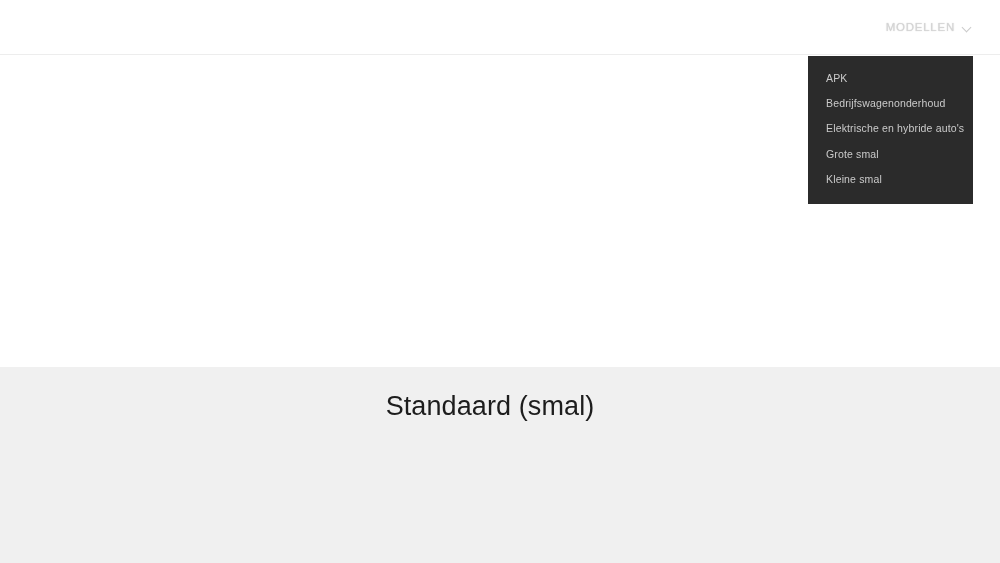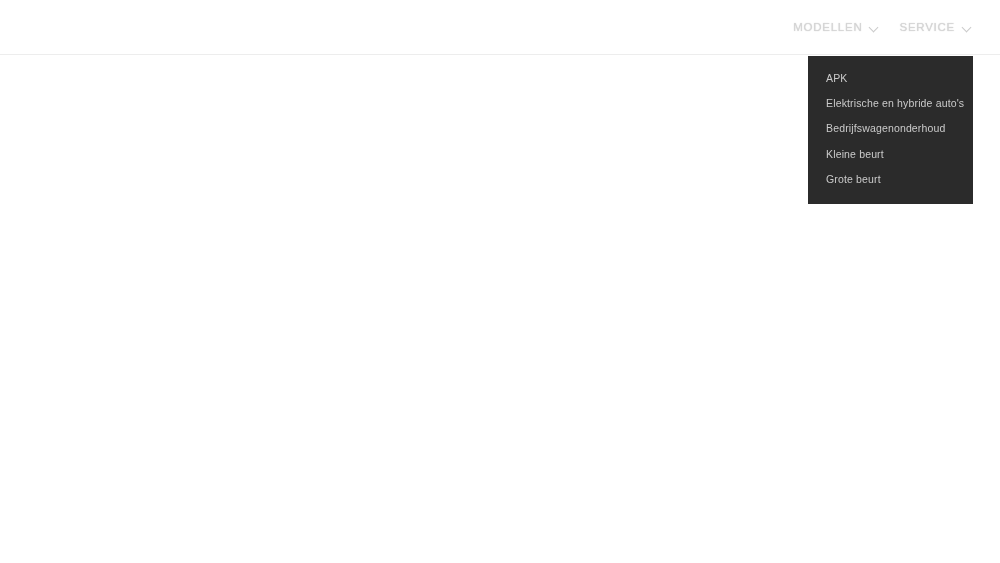--- a/index.html
+++ b/index.html
@@ -36,20 +36,21 @@
 
   .nav {
     position: absolute;
     right: 18px;
     top: 0;
     height: 55px;
     display: flex;
     align-items: center;
     justify-content: flex-end;
     gap: 0;
+    flex-direction: column;
   }
 
   .nav-item {
     display: flex;
     align-items: center;
     height: 55px;
     padding: 0 10px;
     cursor: pointer;
     white-space: nowrap;
   }
@@ -158,41 +159,40 @@
     margin: 0;
   }
 </style>
 </head>
 <body>
 
 <div class="page">
 
   <div class="body-white"></div>
 
+  <div class="section-grey">
+    <h2 class="section-heading">Standaard (smal)</h2>
+  </div>
 
   <header class="site-header">
     <nav class="nav">
 
       <div class="nav-item faded">
         <span class="nav-label">MODELLEN</span>
         <span class="chev"></span>
       </div>
 
 
-      <div class="nav-item faded">
-        <span class="nav-label">SERVICE</span>
-        <span class="chev"></span>
-      </div>
 
 
 
     </nav>
   </header>
 
   <div class="dropdown">
     <a class="dropdown-item">APK</a>
+    <a class="dropdown-item">Bedrijfswagenonderhoud</a>
     <a class="dropdown-item">Elektrische en hybride auto's</a>
-    <a class="dropdown-item">Bedrijfswagenonderhoud</a>
-    <a class="dropdown-item">Kleine beurt</a>
-    <a class="dropdown-item">Grote beurt</a>
+    <a class="dropdown-item">Grote smal</a>
+    <a class="dropdown-item">Kleine smal</a>
   </div>
 
 </div>
 
 </body></html>

